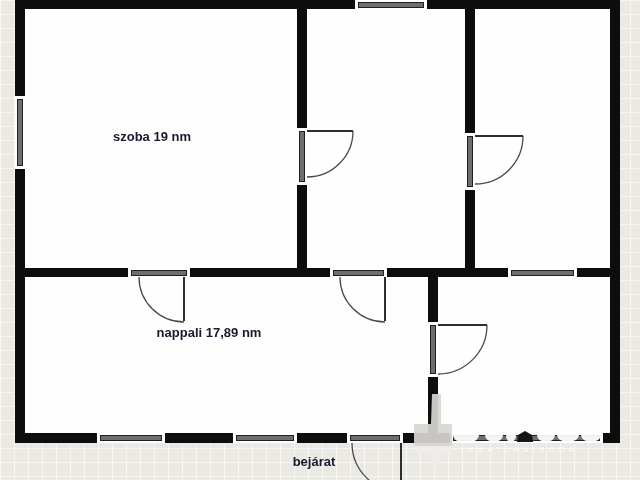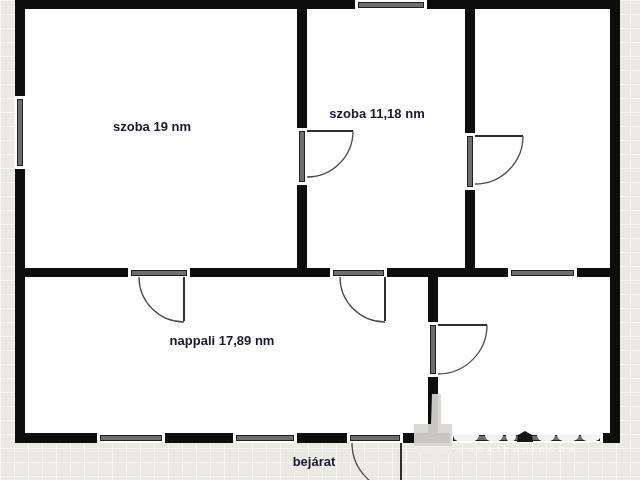--- a/index.html
+++ b/index.html
@@ -119,20 +119,19 @@
       <ellipse cx="466" cy="435" rx="13" ry="8"></ellipse>
       <ellipse cx="494" cy="435" rx="9" ry="7"></ellipse>
       <ellipse cx="511" cy="436" rx="5" ry="6"></ellipse>
       <ellipse cx="546" cy="435" rx="9" ry="7"></ellipse>
       <ellipse cx="568" cy="435" rx="11" ry="7"></ellipse>
       <ellipse cx="591" cy="435" rx="10" ry="7"></ellipse>
     </g>
     <polygon points="517,442 518,435 525,431 532,435 533,442" fill="#161616"></polygon>
   </svg>
 
-  <div class="roomlabel" style="left:152px;top:126px;text-align:center;">szoba 19 nm</div>
-  <div class="roomlabel" style="left:377px;top:113px;">szoba 11,18 nm</div>
-  <div class="roomlabel" style="left:209px;top:340px;margin-left:13px;">nappali 17,89 nm</div>
+  <div class="roomlabel" style="left:152px;top:136px;text-align:center;">szoba 19 nm</div>
+  <div class="roomlabel" style="left:209px;top:332px;">nappali 17,89 nm</div>
   <div class="roomlabel" style="left:314px;top:461px;">bejárat</div>
 
   <div class="wm-small">INGATLANIRODA</div>
 
 </div>
 
 </body></html>

